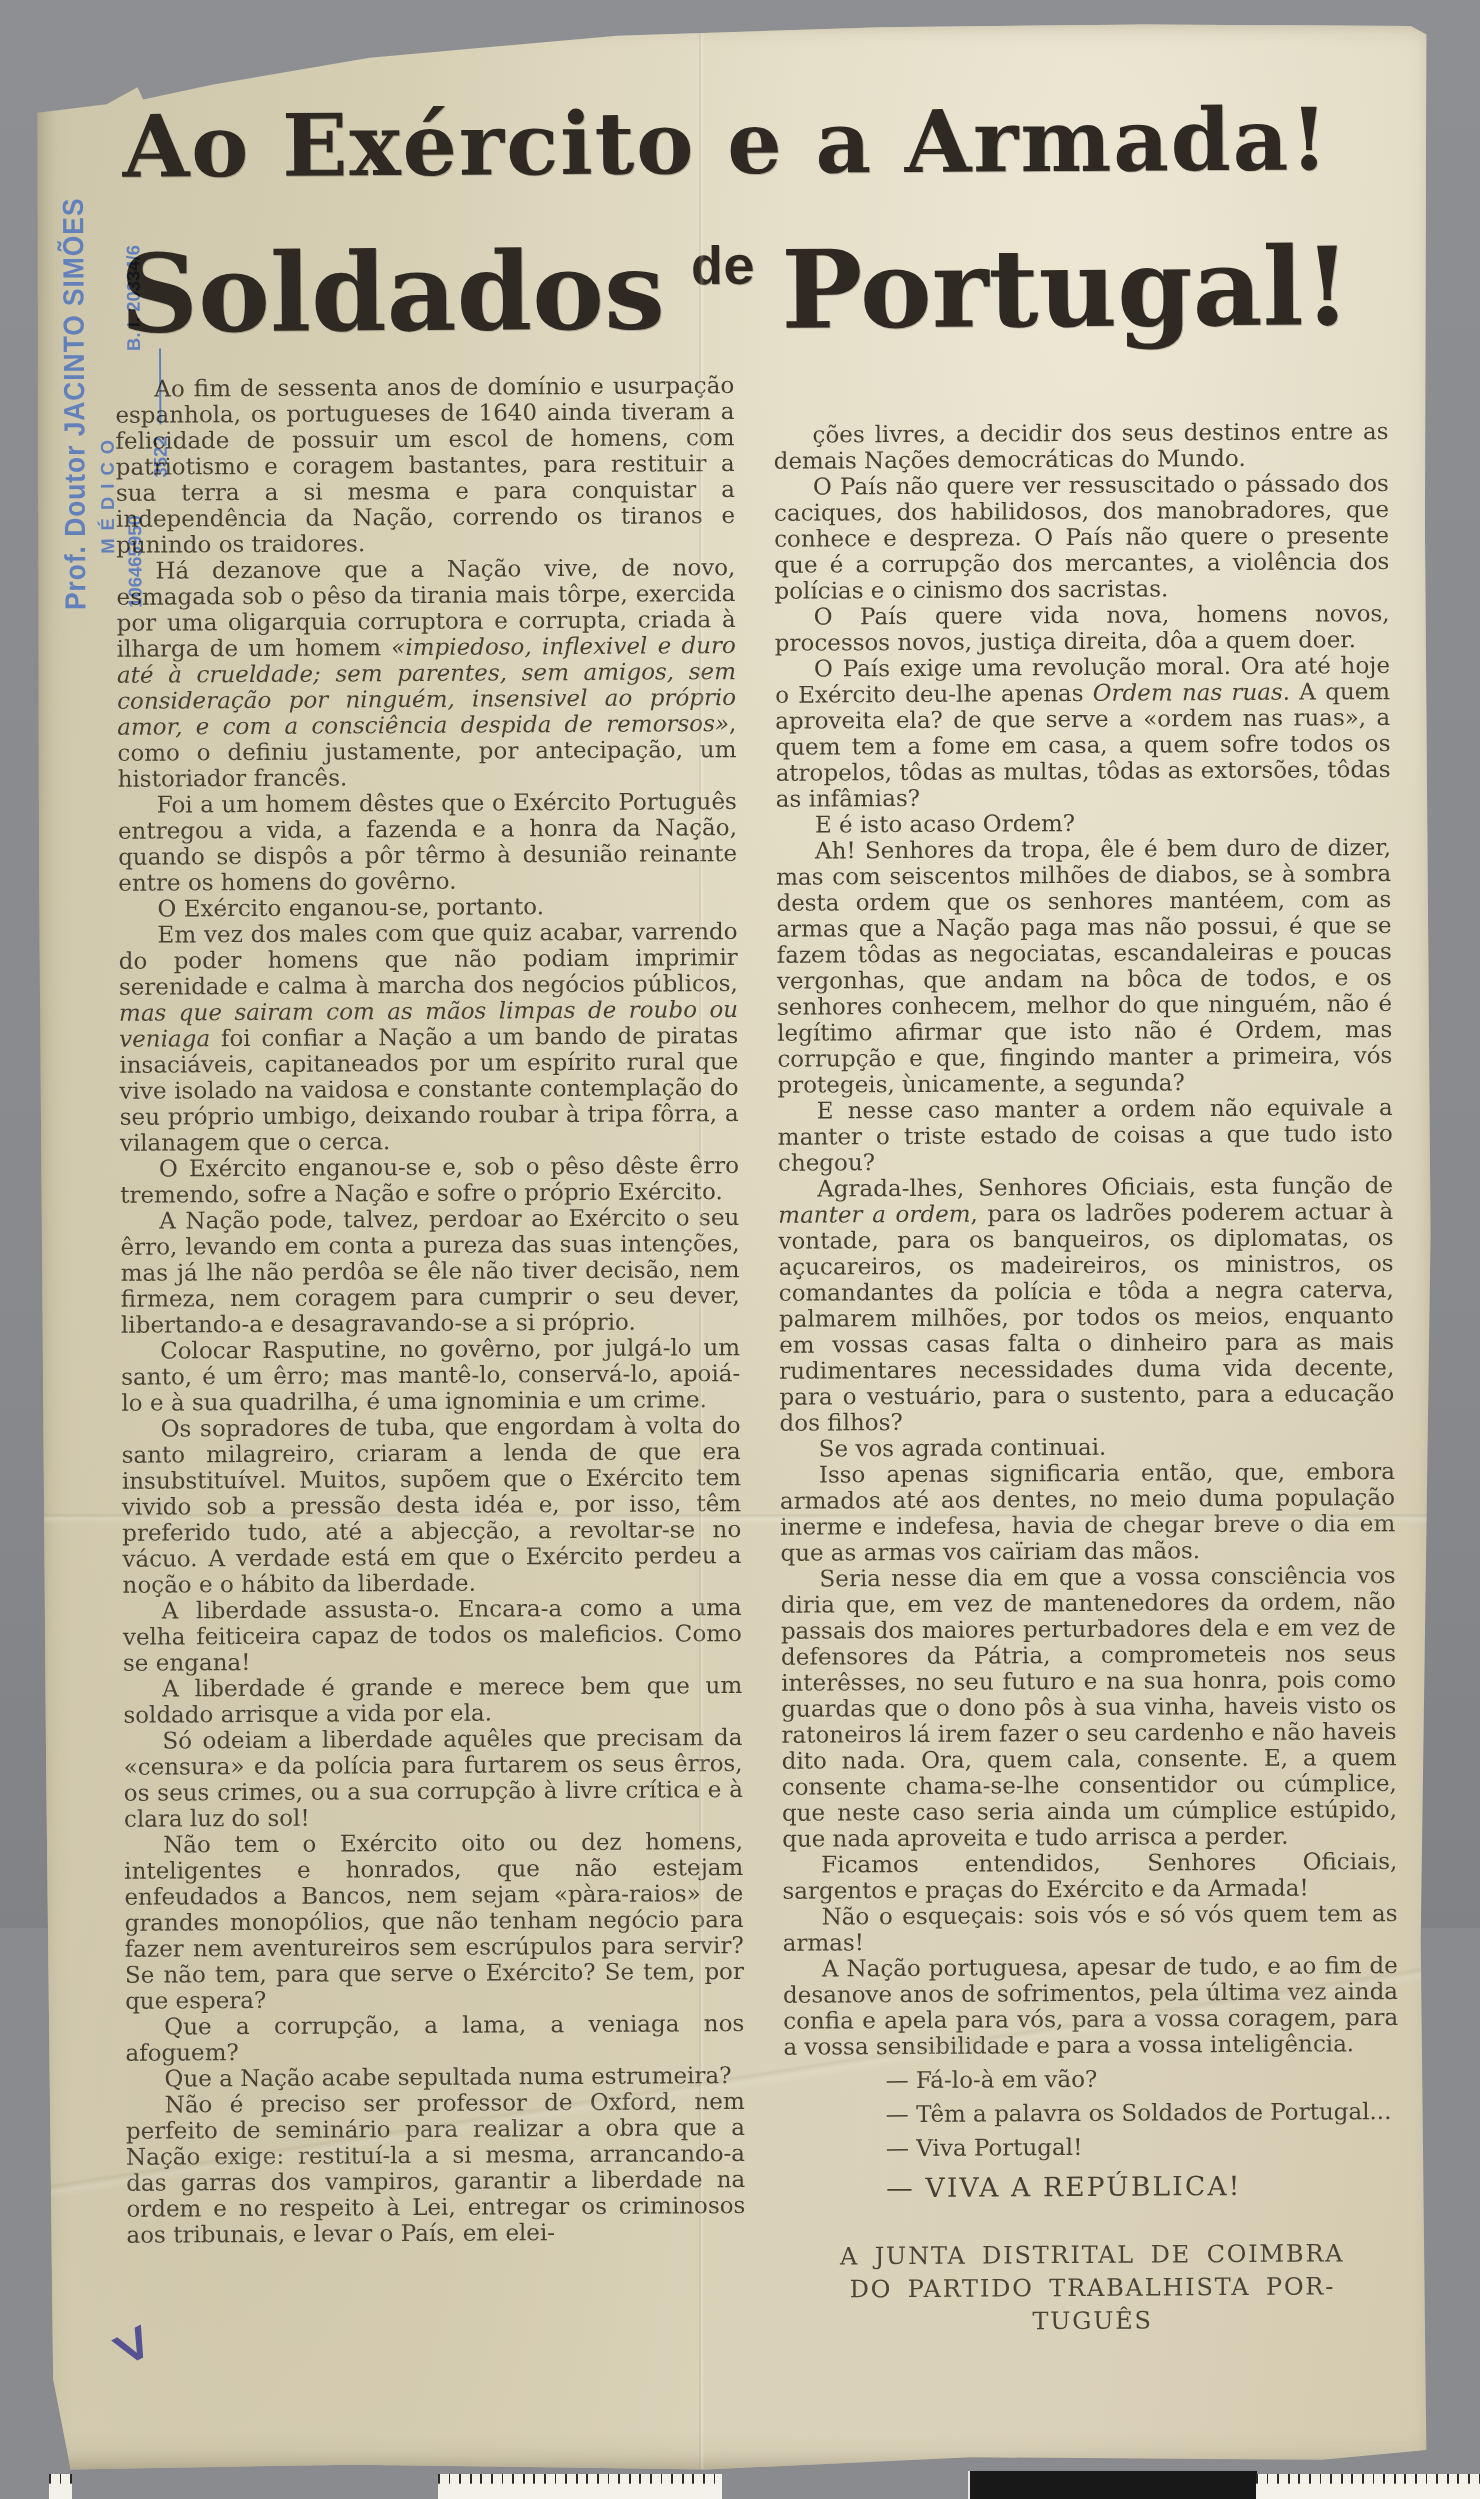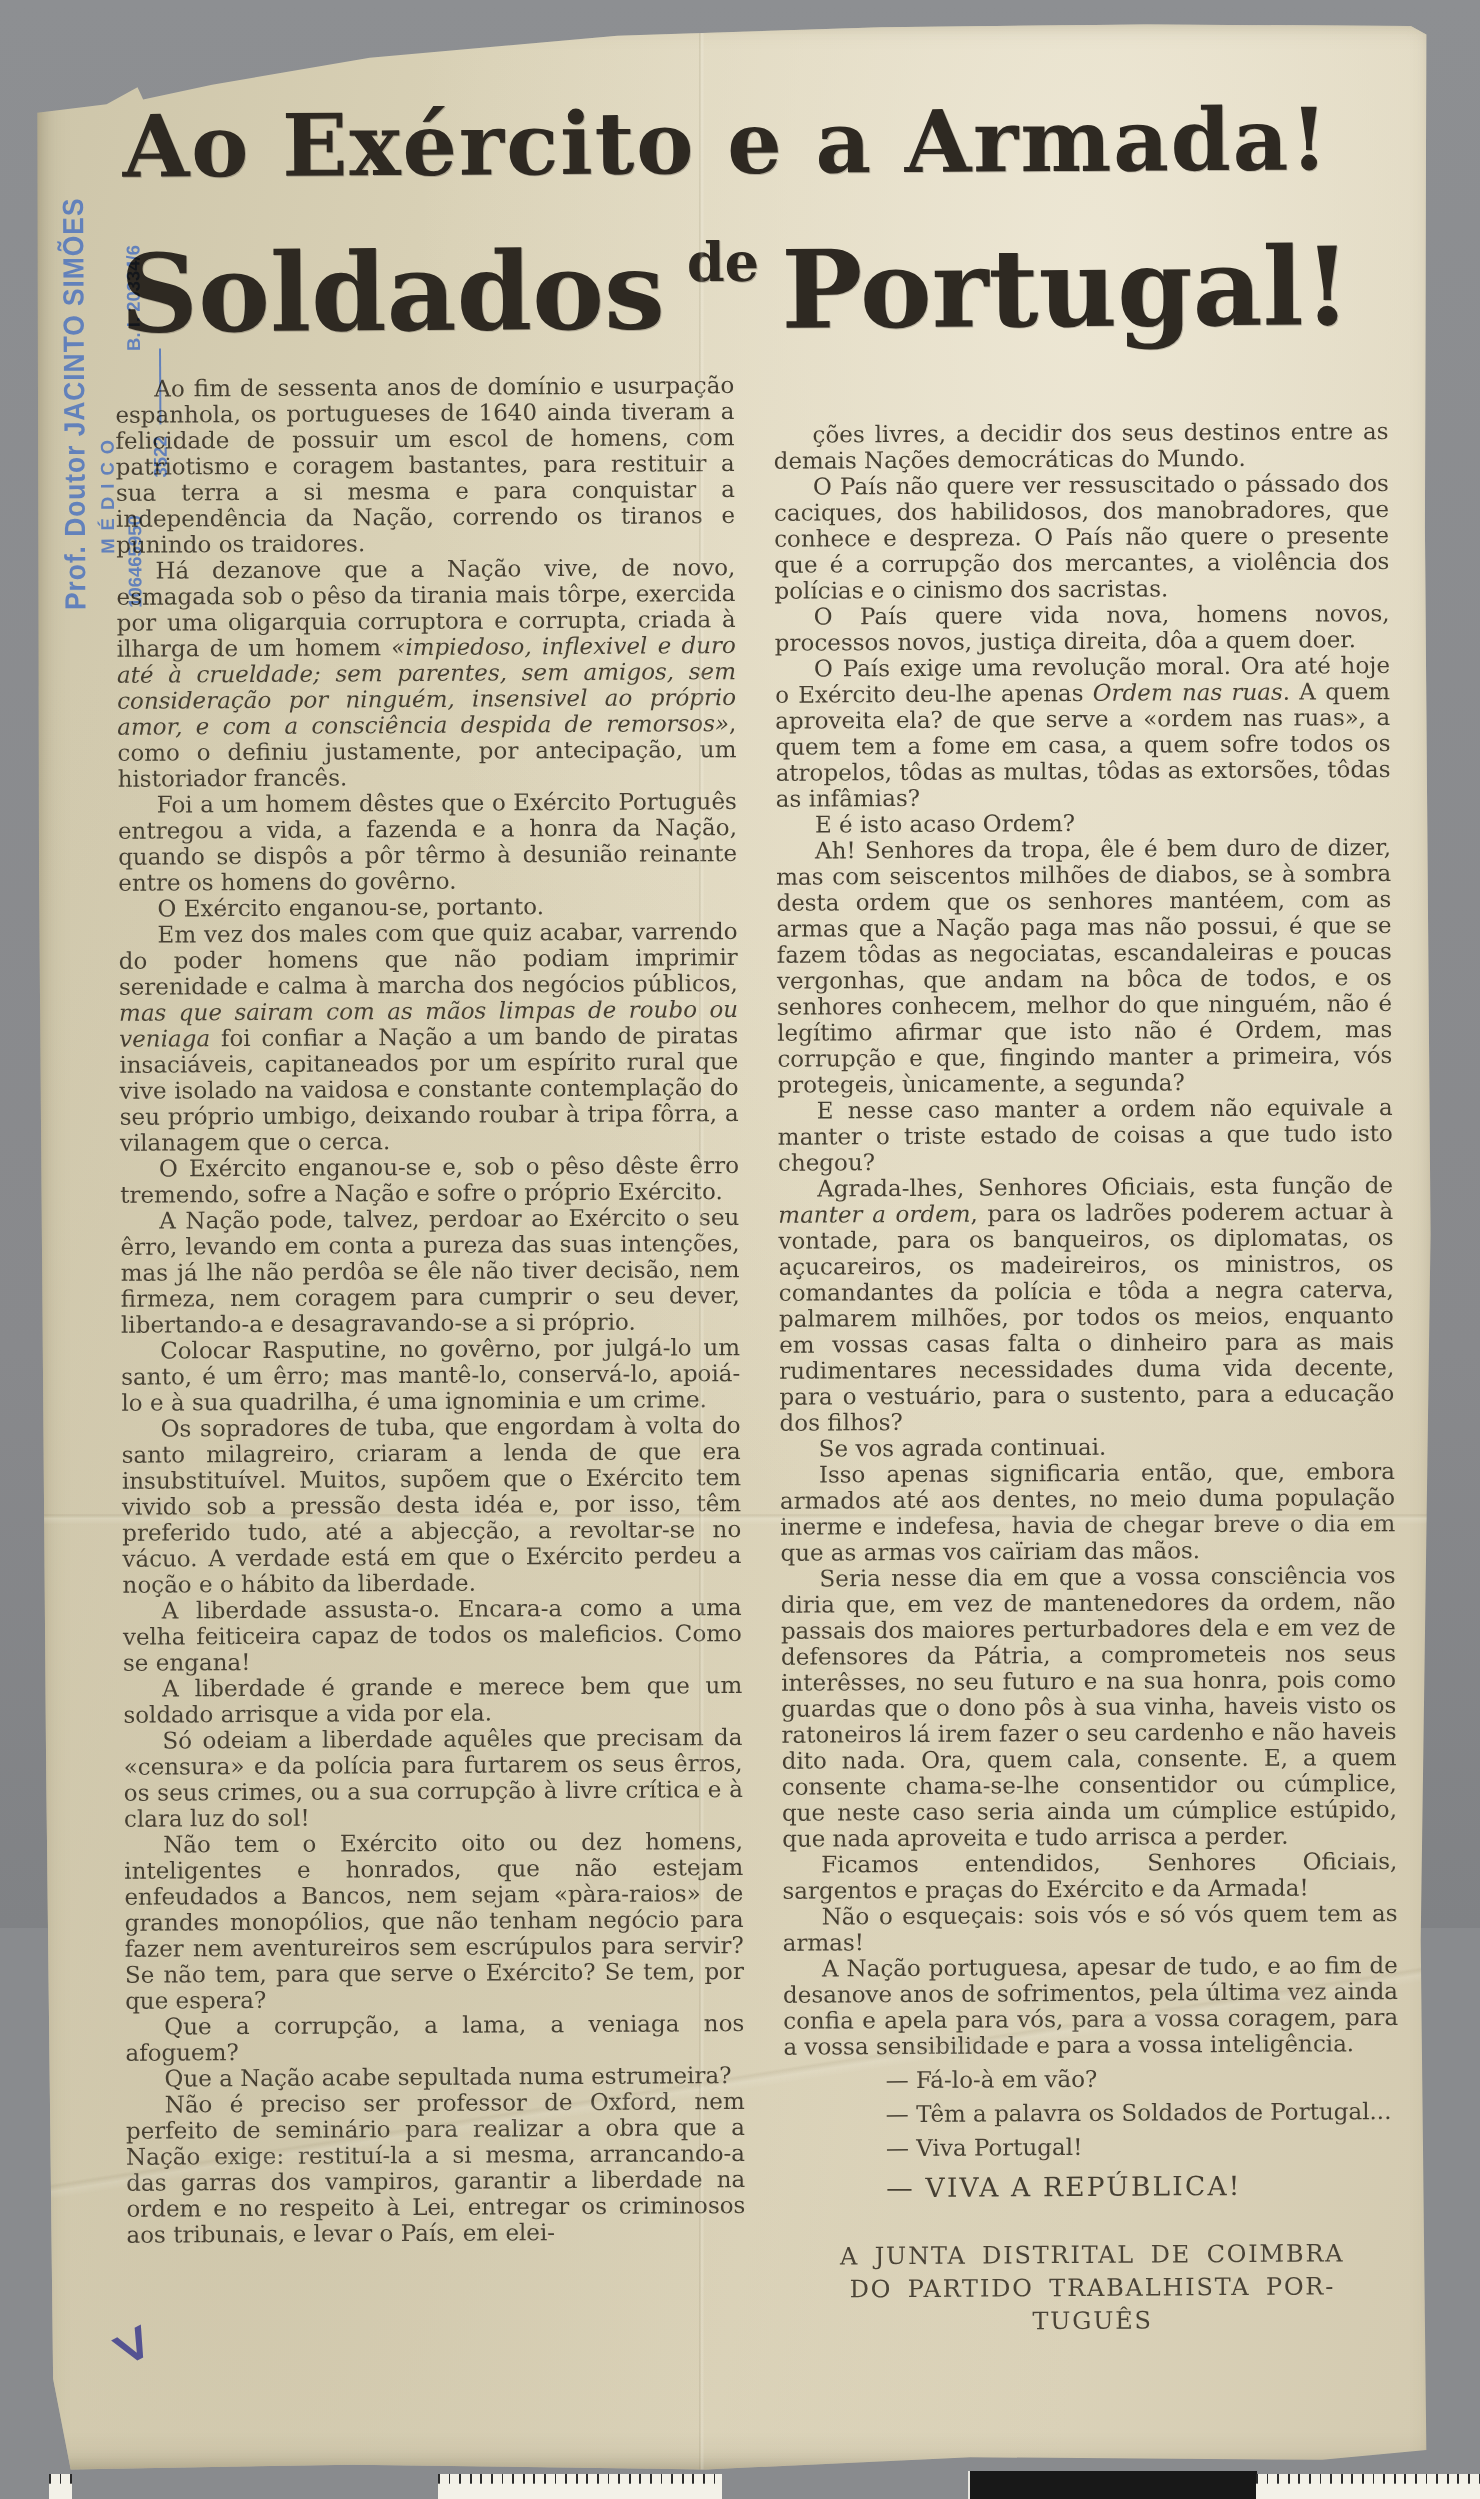--- a/index.html
+++ b/index.html
@@ -40,21 +40,21 @@
   .title1{
     margin:23px 0 0 8.8px;font-weight:bold;font-size:86px;line-height:1.08;
     letter-spacing:1.8px;white-space:nowrap;color:#2e2922;
     text-shadow:0.9px 0.9px 0 rgba(46,41,34,.25);
   }
   .title2{
     margin:44px 0 0 5.3px;width:1231px;display:flex;align-items:flex-start;justify-content:space-between;
     font-weight:bold;font-size:108px;line-height:1.05;color:#2e2922;
     text-shadow:0.9px 0.9px 0 rgba(46,41,34,.25);
   }
-  .title2 .de{font-size:.5em;margin-top:0;}
+  .title2 .de{font-size:.5em;margin-top:8px;font-family:Liberation Mono, monospace;}
 
   
   .columns{display:flex;gap:39px;margin-top:25px;}
   .col{font-size:23px;line-height:26px;text-align:justify;}
   .col-left{width:619px;}
   .col-right{width:615px;padding-top:50px;}
   .col p{margin:0;text-indent:39px;}
   .col p .em{font-style:italic;}
   .col p.dash{text-indent:0;margin-left:102px;text-align:left;margin-top:8px;}
   .col p.viva{font-size:26.5px;letter-spacing:2.2px;margin-top:14px;}

